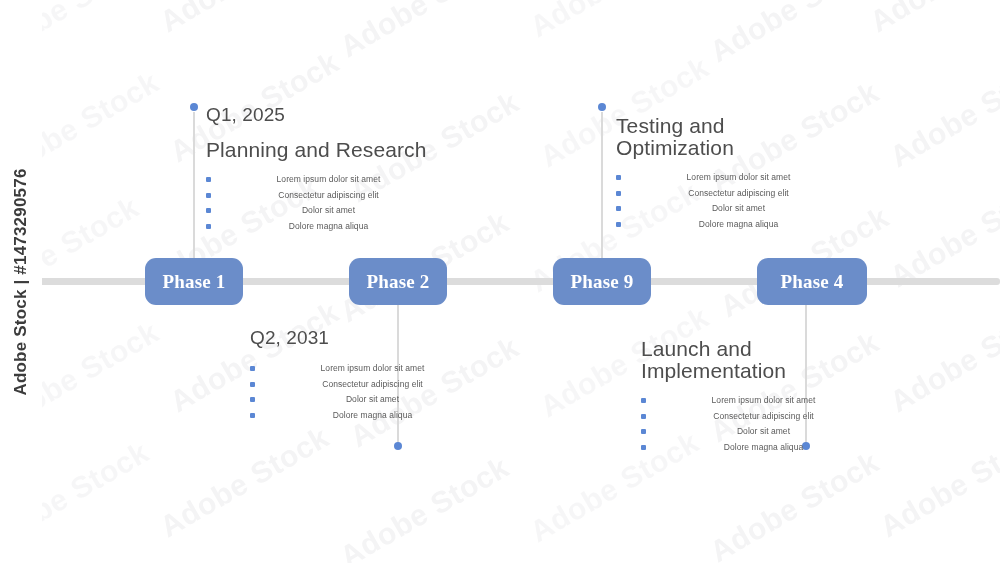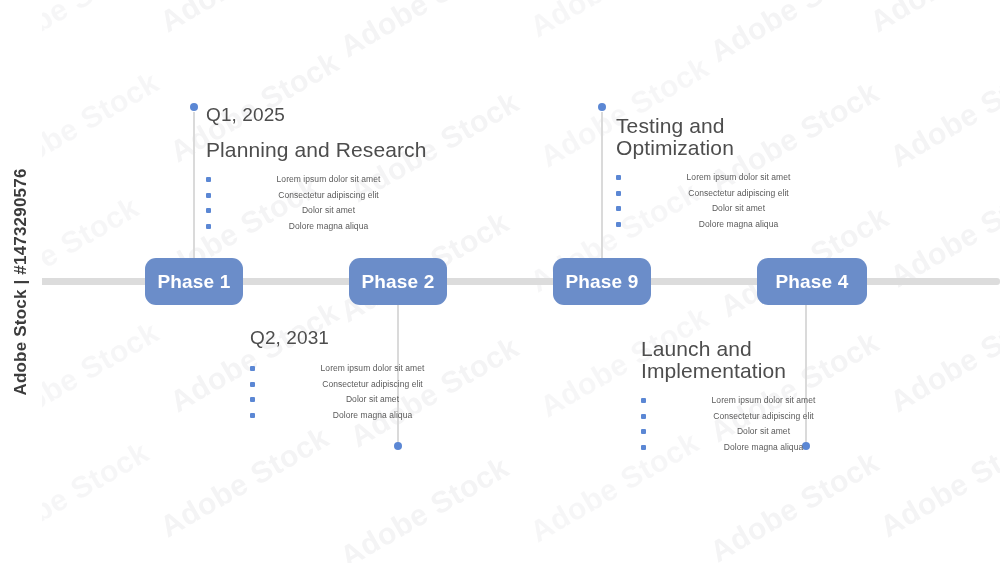--- a/index.html
+++ b/index.html
@@ -69,21 +69,21 @@
     background:#6b8dc9;
     border-radius:11px;
     display:flex;
     align-items:center;
     justify-content:center;
     color:#ffffff;
     font-size:19px;
     font-weight:600;
     letter-spacing:0.2px;
     z-index:20;
-    font-family:Liberation Sans, sans-serif;
+    font-family:Liberation Serif, serif;
   }
 
   
   .connector {
     position:absolute;
     width:2px;
     background:#dadada;
     z-index:8;
   }
   .conn-dot {

